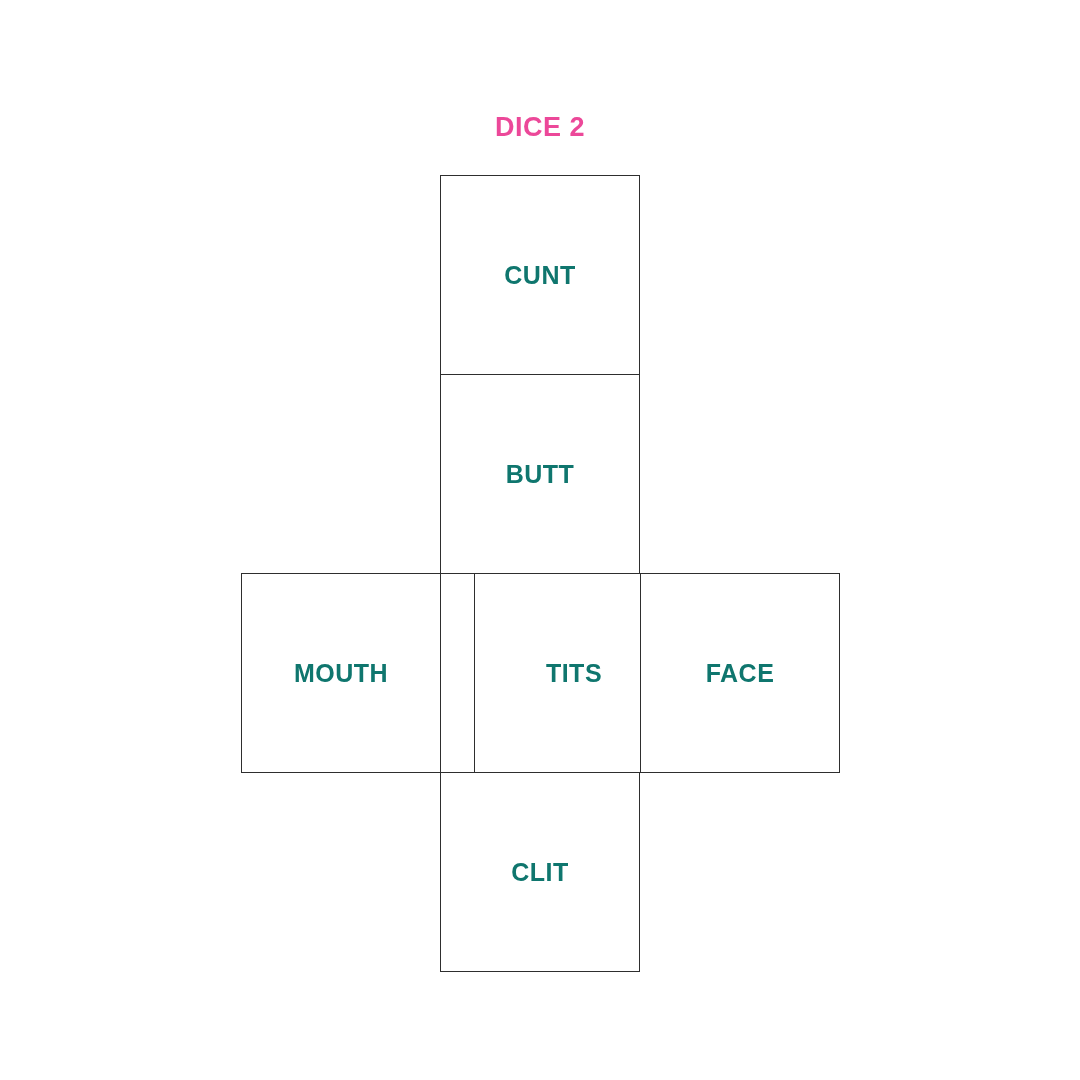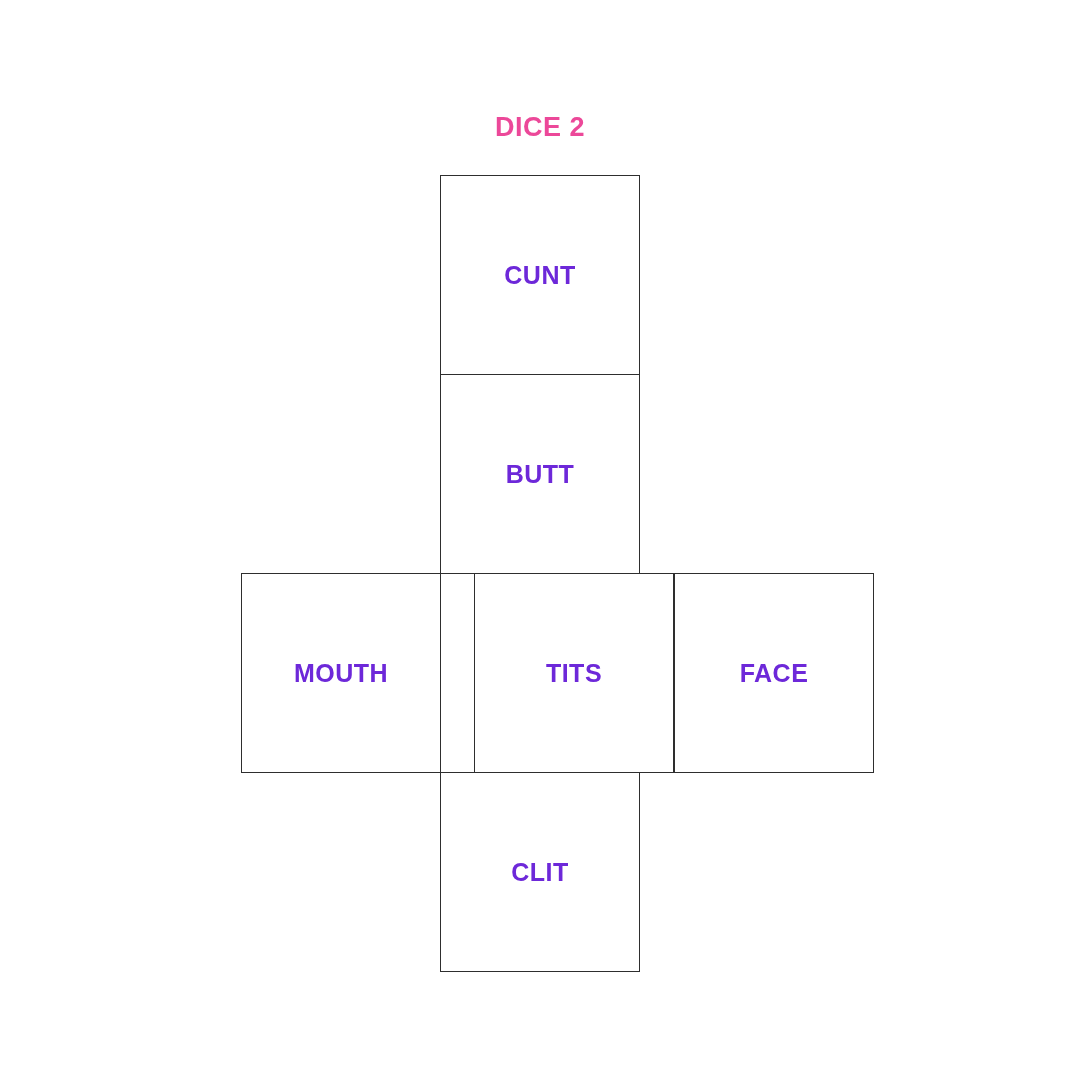--- a/index.html
+++ b/index.html
@@ -34,29 +34,29 @@
     border: 1px solid #2e2e2e;
     background: #ffffff;
     display: flex;
     align-items: center;
     justify-content: center;
   }
   .net-cell .cell-label {
     font-size: 25px;
     font-weight: bold;
     letter-spacing: 0.5px;
-    color: #6d28d9;
+    color: #0f766e;
     text-align: center;
   }
   
   .pos-top           { left: 440px; top: 175px; }
   .pos-upper-middle  { left: 440px; top: 374px; }
   .pos-middle-left   { left: 241px; top: 573px; }
   .pos-middle-center { left: 440px; top: 573px; margin-left: 34px; }
-  .pos-middle-right  { left: 674px; top: 573px; }
+  .pos-middle-right  { left: 640px; top: 573px; }
   .pos-bottom        { left: 440px; top: 772px; }
 </style>
 </head>
 <body>
 
 <div id="canvas">
 
   <div class="diagram-title">DICE 2</div>
 
   <div class="dice-net">

